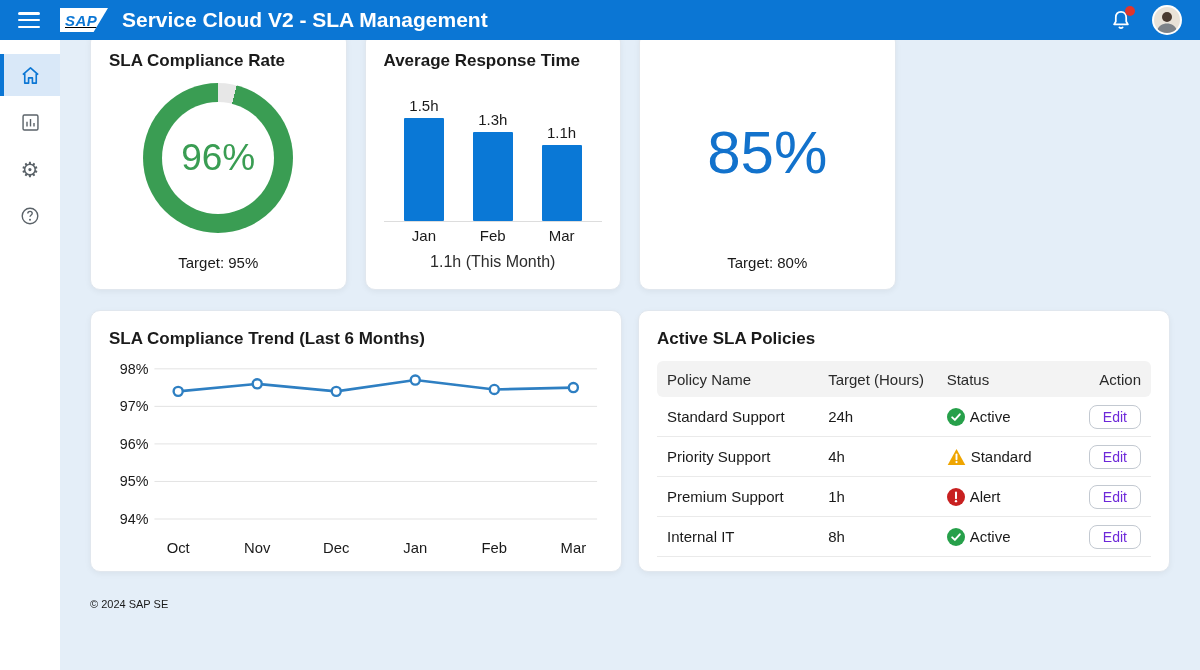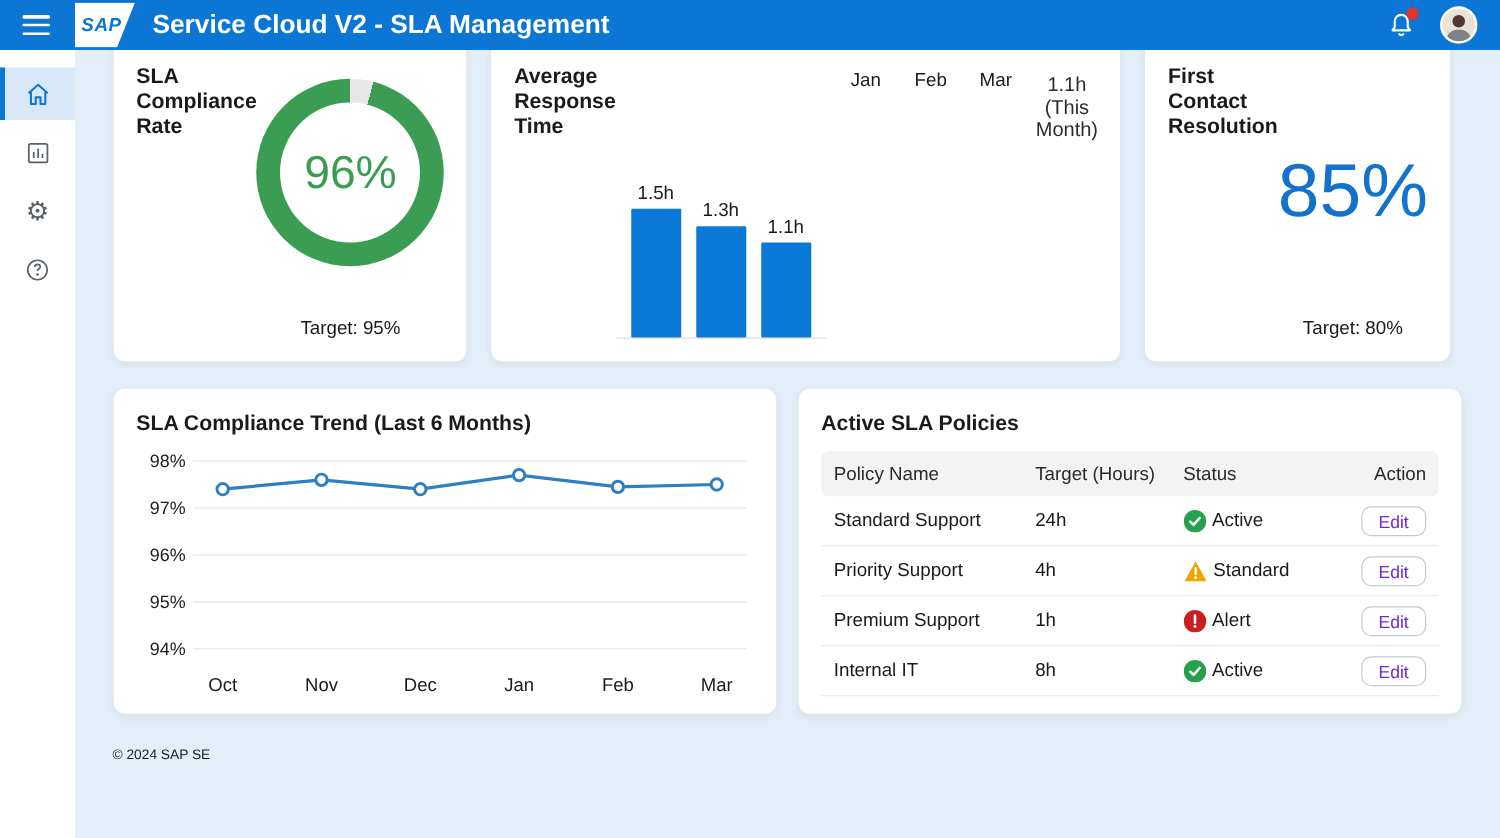--- a/index.html
+++ b/index.html
@@ -6,23 +6,23 @@
   html,body { width:1200px; height:670px; overflow:hidden;
     font-family:"Liberation Sans", sans-serif; background:var(--page-bg,#e4eef8); }
 
   
   .topbar { position:fixed; top:0; left:0; right:0; height:40px;
     background:var(--brand-blue,#0b76d4); display:flex; align-items:center;
     padding:0 18px; z-index:10; }
   .hamburger { width:22px; height:16px; display:flex; flex-direction:column;
     justify-content:space-between; cursor:pointer; margin-right:20px; }
   .hamburger span { display:block; height:2.5px; background:#fff; border-radius:2px; }
-  .sap-logo { width:48px; height:36px; background:#fff; margin-right:14px;
+  .sap-logo { width:48px; height:24px; background:#fff; margin-right:14px;
     clip-path:polygon(0 0,100% 0,70% 100%,0 100%);
-    display:flex; align-items:center; padding-left:5px; }
+    display:flex; align-items:center; padding-left:5px;text-decoration:underline; }
   .sap-logo span { color:var(--brand-blue,#0b76d4); font-weight:bold; font-style:italic;
     font-size:15px; letter-spacing:.5px; }
   .topbar h1 { color:#fff; font-size:21px; font-weight:bold; }
   .topbar-right { margin-left:auto; display:flex; align-items:center; gap:18px; }
   .bell-wrap { position:relative; width:26px; height:26px; cursor:pointer; }
   .bell-badge { position:absolute; top:-1px; right:-1px; width:10px; height:10px;
     border-radius:50%; background:#e0352c; }
   .avatar { width:30px; height:30px; border-radius:50%; background:#e9e2d8;
     border:2px solid rgba(255,255,255,.95); overflow:hidden; cursor:pointer; }
 
@@ -35,21 +35,21 @@
   .side-item.active { background:#d9e8f8; border-left-color:var(--brand-blue,#0b76d4);
     color:var(--brand-blue,#0b76d4); }
   .gear-glyph { font-size:21px; line-height:1; }
 
   
   main { margin-left:60px; padding:32px 30px 0 30px; }
   .kpi-row { display:grid; grid-template-columns:repeat(4,1fr); gap:18px; }
   .bottom-row { display:grid; grid-template-columns:1fr 1fr; gap:16px; margin-top:20px; }
   .card { background:#fff; border:1px solid #e1e7ee; border-radius:10px;
     box-shadow:0 2px 6px rgba(0,0,0,.05); padding:18px; }
-  .kpi-row .card { height:258px; display:flex; flex-direction:row; }
+  .kpi-row .card { height:258px; display:flex; flex-direction:column; }
   .bottom-row .card { height:262px; }
   .card h2 { font-size:17px; font-weight:bold; color:#1a1a1a; }
 
   
   .donut-area { flex:1; display:flex; flex-direction:column; align-items:center;
     justify-content:space-between; padding-top:12px; }
   .donut { width:150px; height:150px; border-radius:50%;
     display:flex; align-items:center; justify-content:center; }
   .donut-hole { width:112px; height:112px; border-radius:50%; background:#fff;
     display:flex; align-items:center; justify-content:center; }
@@ -187,21 +187,20 @@
       <div class="bar-months" id="bar-months">
           <span>Jan</span>
           <span>Feb</span>
           <span>Mar</span>
         </div>
       <div class="bar-footer">1.1h (This Month)</div>
     </div>
 
 
     <div class="card">
-      <h2>First Contact Resolution</h2>
       <div class="fcr-area">
         <div class="fcr-value">85%</div>
         <div class="target-label">Target: 80%</div>
       </div>
     </div>
 
   </section>
 
   <section class="bottom-row">
 

